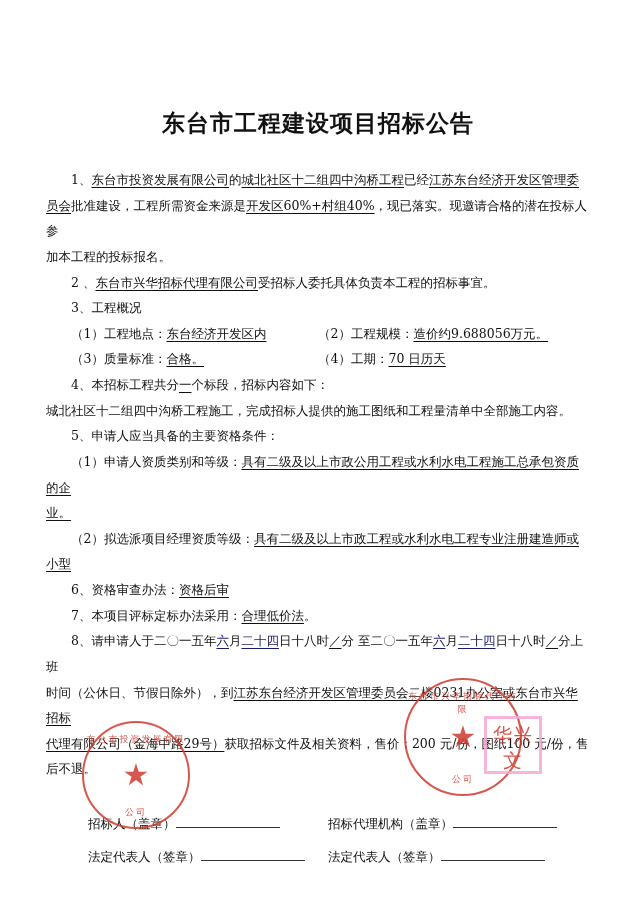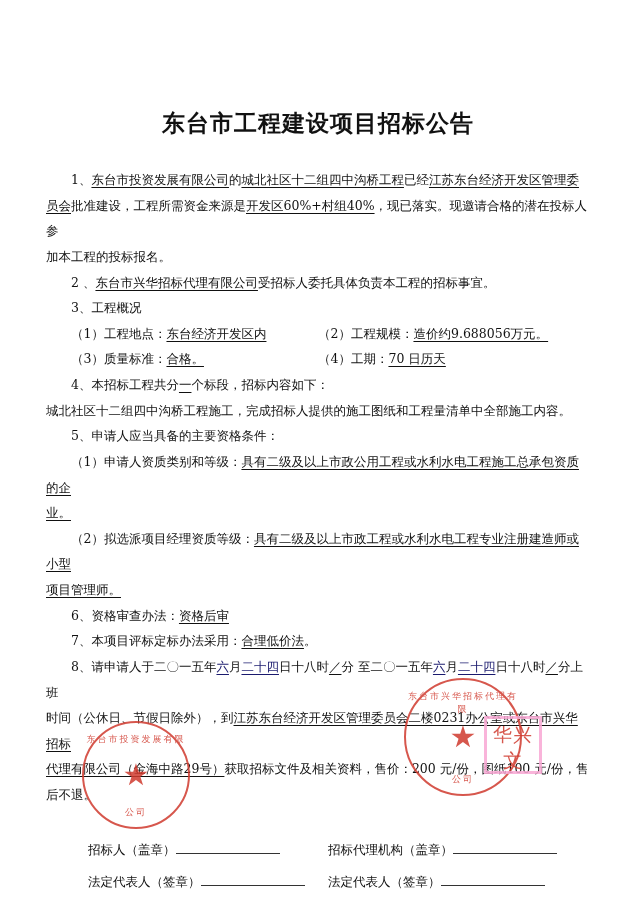--- a/index.html
+++ b/index.html
@@ -195,23 +195,20 @@
     <p class="p">
       <span>（1）申请人资质类别和等级：</span><span class="u">具有二级及以上市政公用工程或水利水电工程施工总承包资质的企</span>
     </p>
     <p class="p noindent">
       <span class="u">业。</span>
     </p>
 
     <p class="p">
       <span>（2）拟选派项目经理资质等级：</span><span class="u">具有二级及以上市政工程或水利水电工程专业注册建造师或小型</span>
     </p>
-    <p class="p noindent">
-      <span class="u">项目管理师。</span>
-    </p>
 
     <p class="p">
       <span>6、资格审查办法：</span><span class="u">资格后审</span>
     </p>
 
     <p class="p">
       <span>7、本项目评标定标办法采用：</span><span class="u">合理低价法</span><span>。</span>
     </p>
 
     <p class="p">

